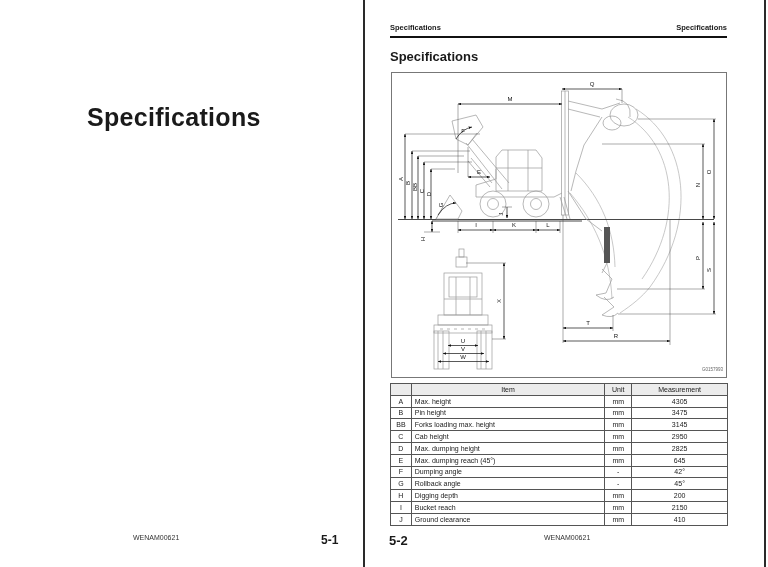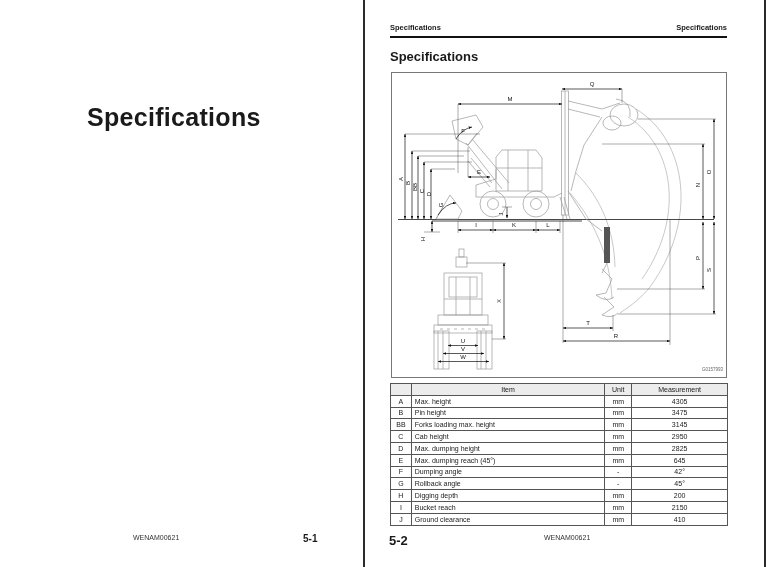--- a/index.html
+++ b/index.html
@@ -5,21 +5,21 @@
   html,body{margin:0;padding:0;background:#fff;}
   .canvas{position:relative;width:768px;height:567px;background:#fff;overflow:hidden;
           font-family:"Liberation Sans",sans-serif;color:#1a1a1a;}
   .page-edge{position:absolute;top:0;bottom:0;width:2px;background:#2a2a2a;}
   .edge-mid{left:363px;}
   .edge-right{left:764px;}
 
   
   .lp-title{position:absolute;left:87px;top:103px;font-size:25px;font-weight:bold;letter-spacing:0.3px;}
   .lp-footer-code{position:absolute;left:133px;top:534px;font-size:7px;color:#333;}
-  .lp-footer-page{position:absolute;left:303px;top:533px;font-size:10px;font-weight:bold;}
+  .lp-footer-page{position:absolute;left:321px;top:533px;font-size:12px;font-weight:bold;}
 
   
   .rp-header{position:absolute;left:390px;top:23px;width:337px;display:flex;
              justify-content:space-between;font-size:7.5px;font-weight:bold;
              border-bottom:2px solid #111;padding-bottom:4px;}
   .rp-section-title{position:absolute;left:390px;top:49px;font-size:13px;font-weight:bold;}
   .diagram-box{position:absolute;left:391px;top:72px;width:336px;height:306px;
                border:1px solid #777;box-sizing:border-box;background:#fff;}
   .rp-footer-page{position:absolute;left:389px;top:533px;font-size:13px;font-weight:bold;}
   .rp-footer-code{position:absolute;left:544px;top:534px;font-size:7px;color:#333;}

